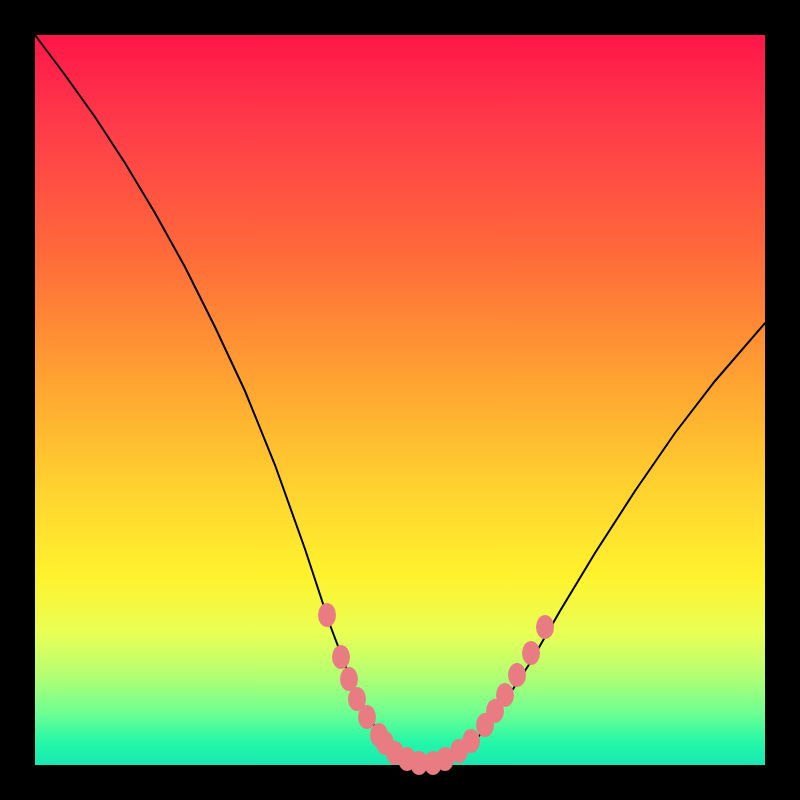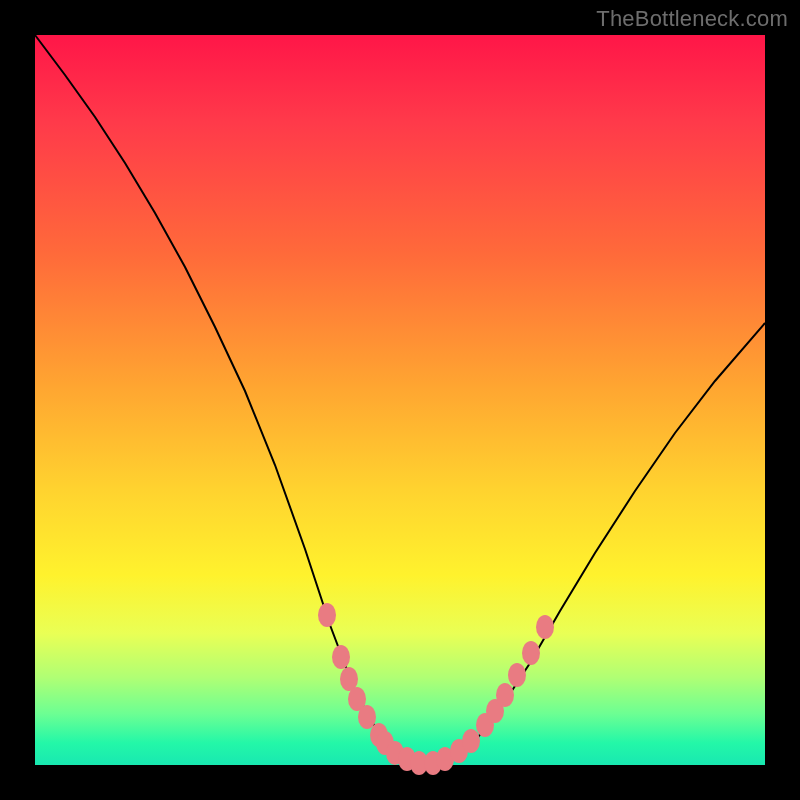--- a/index.html
+++ b/index.html
@@ -81,14 +81,13 @@
           <ellipse cx="450" cy="690" rx="9" ry="12" fill="#e97b82"></ellipse>
           <ellipse cx="460" cy="676" rx="9" ry="12" fill="#e97b82"></ellipse>
           <ellipse cx="470" cy="660" rx="9" ry="12" fill="#e97b82"></ellipse>
           <ellipse cx="482" cy="640" rx="9" ry="12" fill="#e97b82"></ellipse>
           <ellipse cx="496" cy="618" rx="9" ry="12" fill="#e97b82"></ellipse>
           <ellipse cx="510" cy="592" rx="9" ry="12" fill="#e97b82"></ellipse>
         </g>
     </svg>
   </div>
 
-  <div class="watermark">TheBottleneck.com</div>
 </div>
 
 </body></html>

